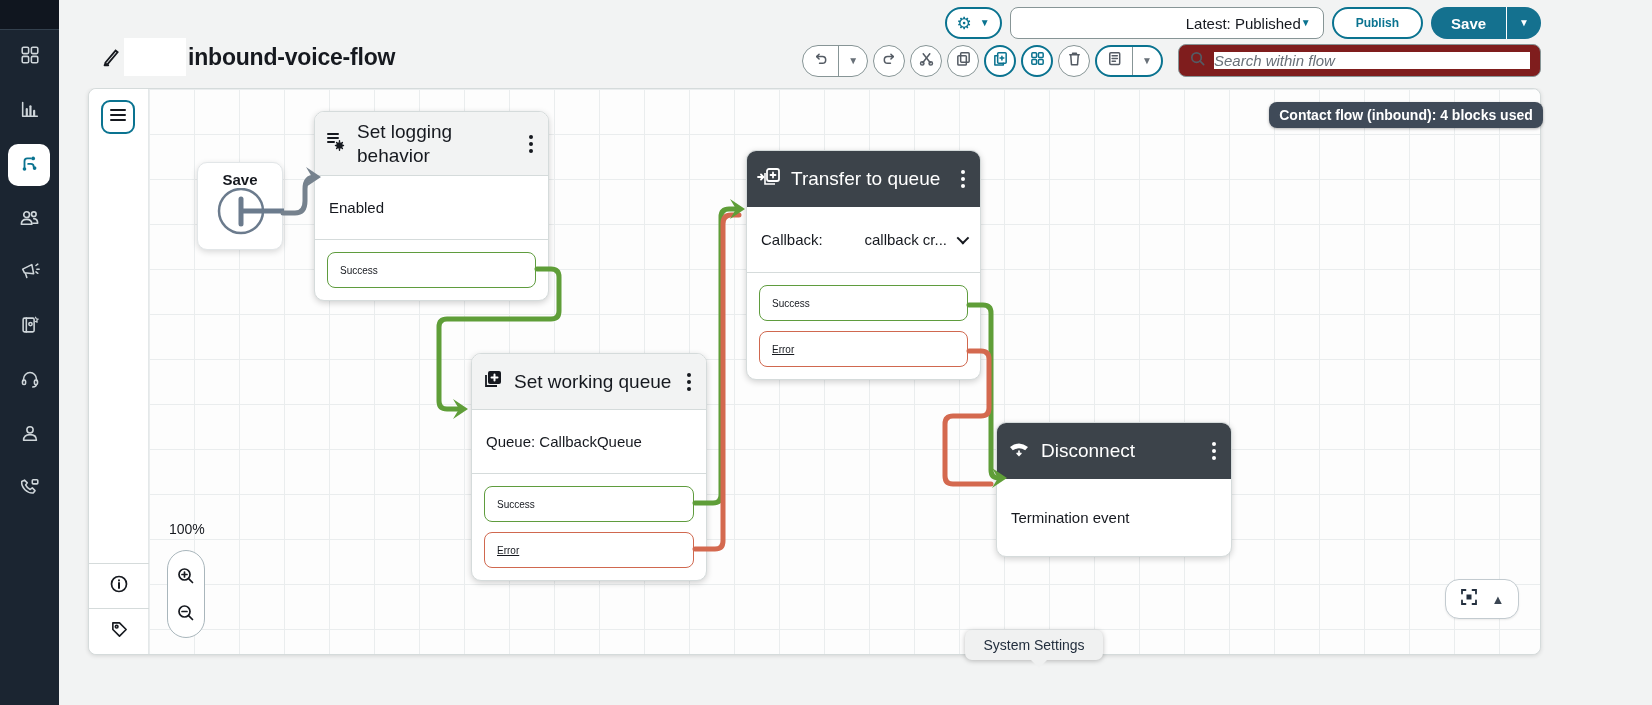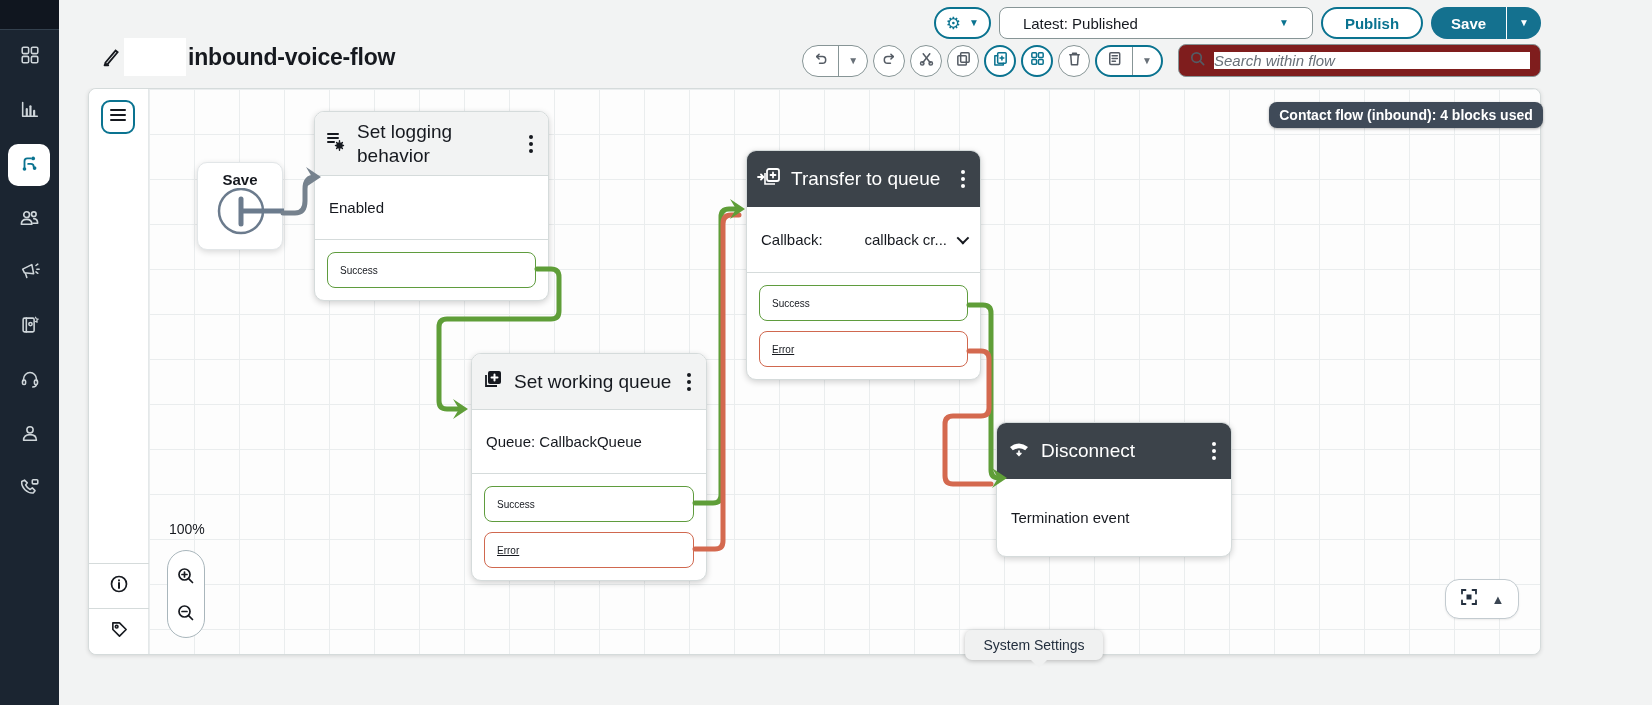--- a/index.html
+++ b/index.html
@@ -19,23 +19,23 @@
   .side-item.selected svg { position:relative; stroke:#0a7390; }
 
   
   .topbar { position:absolute; left:59px; top:0; right:0; height:88px; background:#f2f3f3; z-index:6; }
   .row1 { position:absolute; top:7px; right:111px; display:flex; gap:8px; align-items:center; }
   .row2-tools { position:absolute; top:44px; right:111px; display:flex; gap:5px; align-items:center; }
   .pill { height:32px; border-radius:16px; background:#fff; display:flex; align-items:center; }
   .gear-pill { border:2px solid #0a7390; padding:0 10px; gap:8px; cursor:pointer; }
   .gear-glyph { color:#0a7390; font-size:17px; line-height:1; }
   .tri { color:#0a7390; font-size:10px; line-height:1; }
-  .version-select { width:314px; border:1px solid #879596; border-radius:8px; padding:0 23px;
-    justify-content:space-between; font-size:15px; cursor:pointer; }
-  .btn-publish { border:2px solid #0a7390; color:#0a7390; font-weight:bold; font-size:15px;
+  .version-select { width:314px; border:1px solid #879596; border-radius:8px; padding:0 12px;
+    justify-content:flex-end; font-size:15px; cursor:pointer; }
+  .btn-publish { border:2px solid #0a7390; color:#0a7390; font-weight:bold; font-size:12px;
     padding:0 22px; cursor:pointer; }
   .save-split { background:#14718f; color:#fff; overflow:hidden; cursor:pointer; }
   .save-main { padding:0 20px; font-weight:bold; font-size:15px; }
   .save-arrow { border-left:1px solid #fff; padding:0 12px; height:100%; display:flex; align-items:center; }
   .save-arrow .tri { color:#fff; }
 
   .iconbtn { width:32px; height:32px; border-radius:16px; border:1.6px solid #879596; background:#fff;
     display:flex; align-items:center; justify-content:center; cursor:pointer; }
   .iconbtn.blue { border-color:#0a7390; border-width:2px; }
   .iconbtn svg, .splitbtn svg { stroke:#545b64; fill:none; stroke-width:1.6; stroke-linecap:round; stroke-linejoin:round; }

